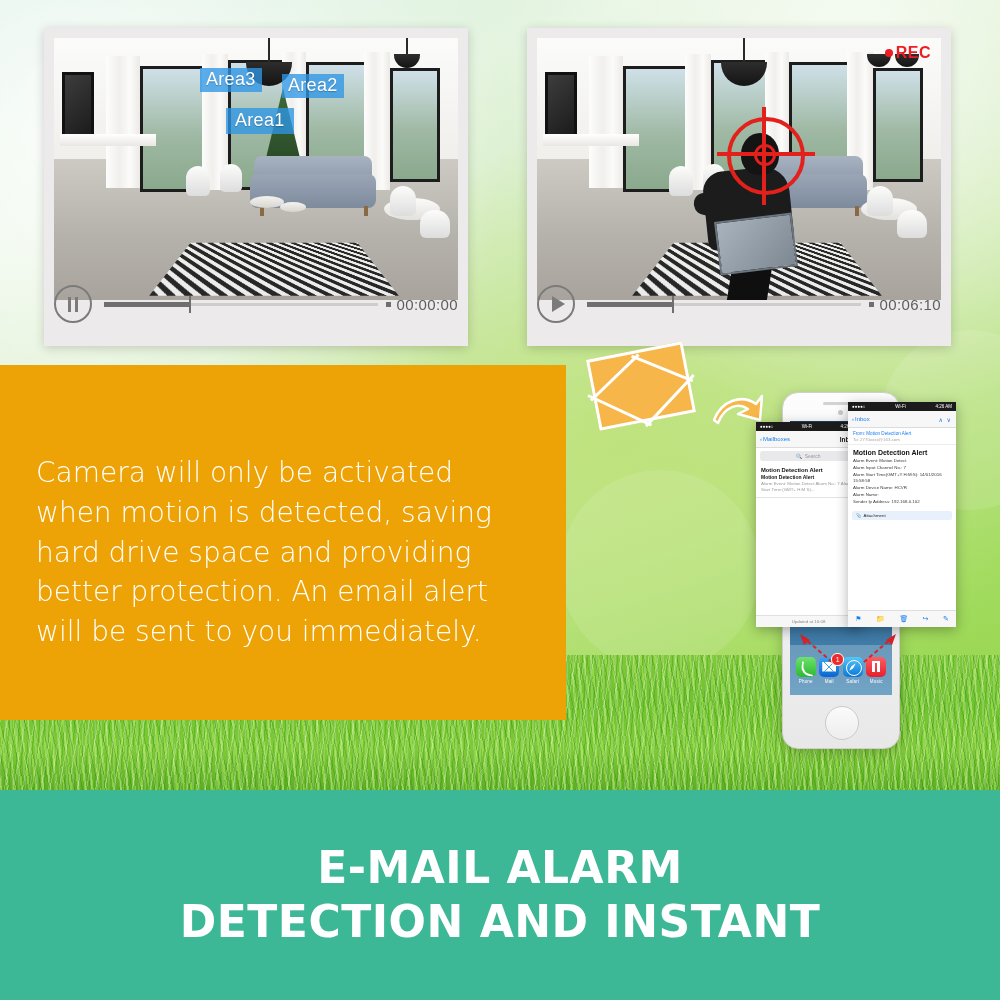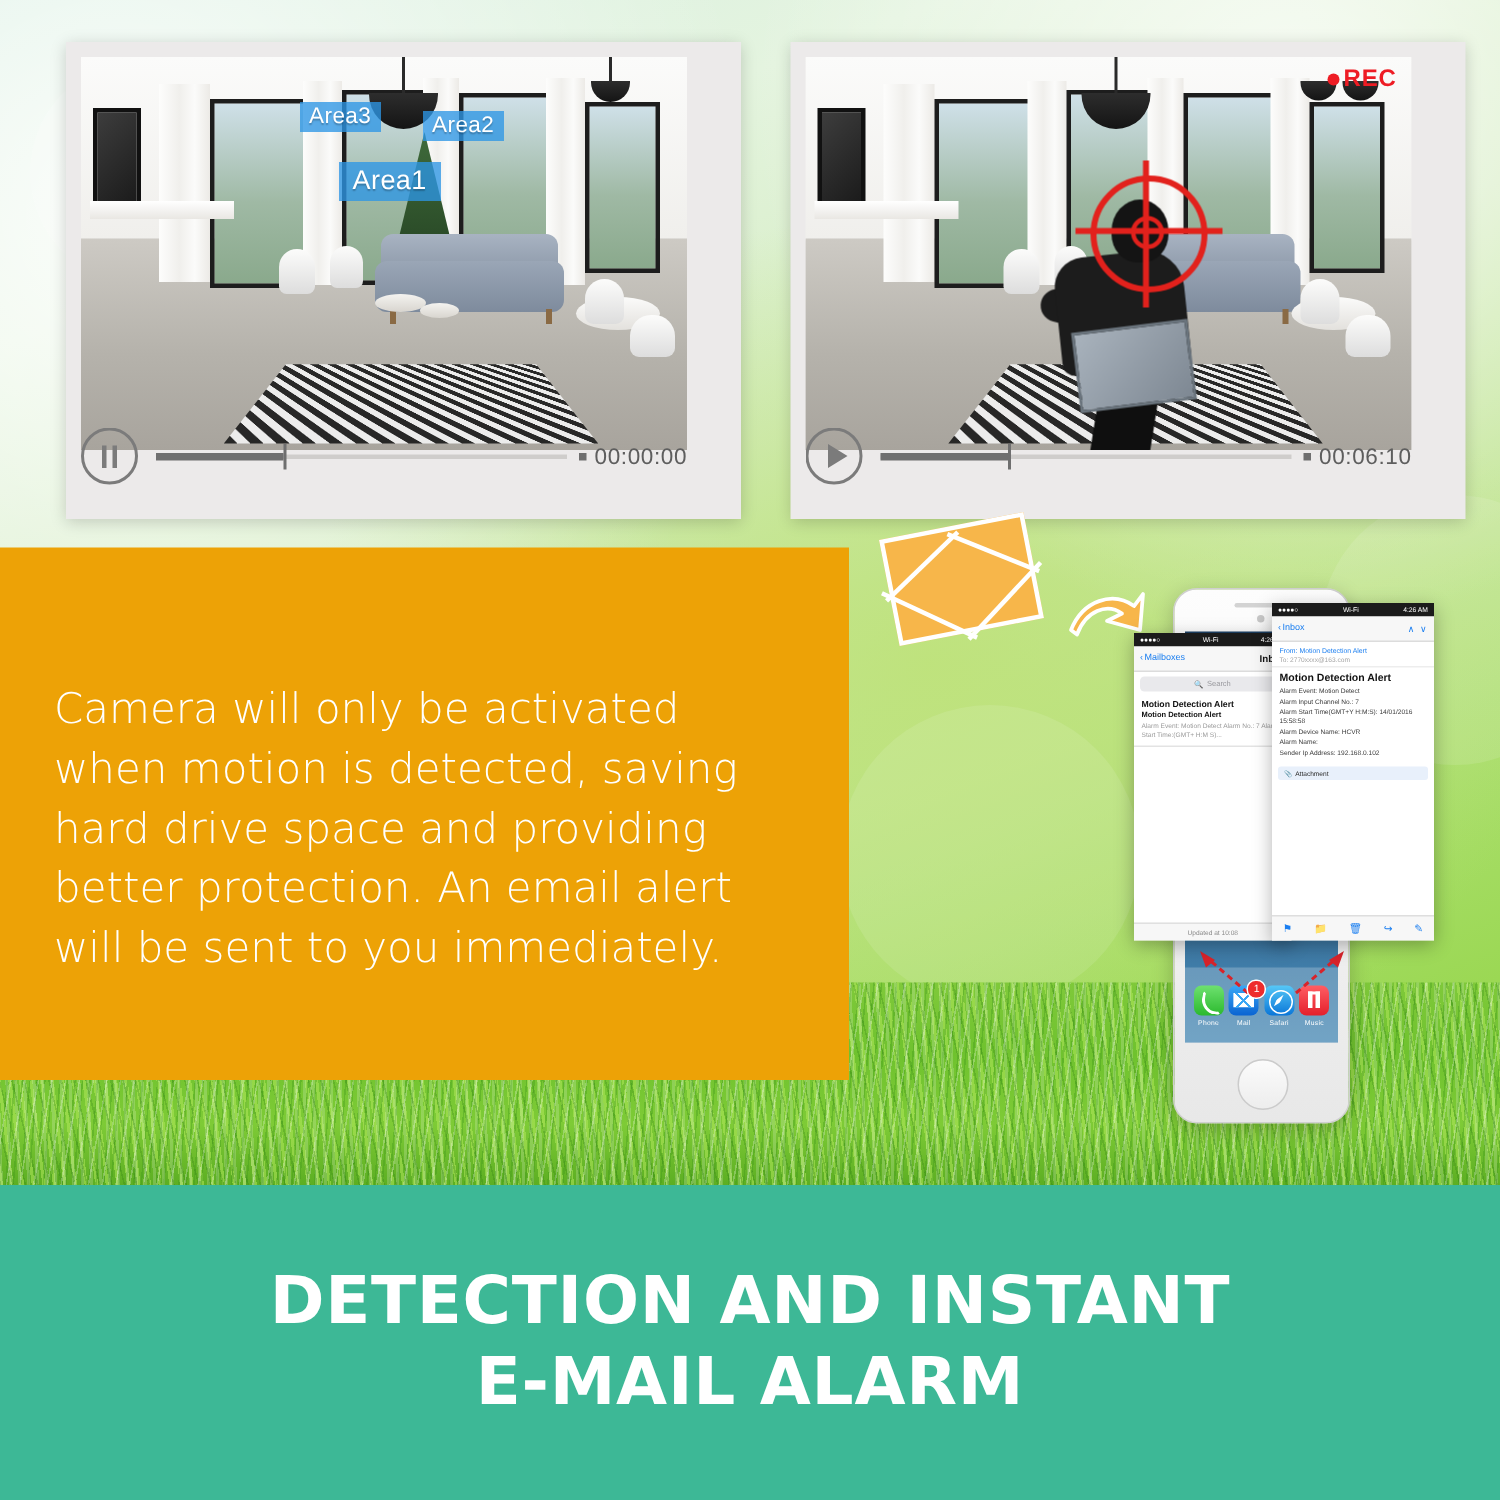--- a/index.html
+++ b/index.html
@@ -32,21 +32,20 @@
     content:"";position:absolute;inset:0;
     background:
       repeating-linear-gradient(100deg, rgba(255,255,255,.25) 0 1px, rgba(0,0,0,0) 1px 9px),
       repeating-linear-gradient(76deg, rgba(40,120,15,.25) 0 1px, rgba(0,0,0,0) 1px 8px);
   }
 
   
   .panel{
     position:absolute;background:#eceaea;
     box-shadow:0 2px 10px rgba(0,0,0,.18);
-    padding-left:26px;
   }
   .panel-left{left:44px;top:28px;width:424px;height:318px;}
   .panel-right{left:527px;top:28px;width:424px;height:318px;}
   .screen{position:absolute;left:10px;top:10px;width:404px;height:262px;overflow:hidden;}
 
   
   .room{position:absolute;inset:0;background:linear-gradient(180deg,#f6f6f4 0%,#f1f1ee 46%,#d7d5d0 47%,#b9b6b0 100%);}
   .room .ceiling{position:absolute;left:0;top:0;width:100%;height:46%;background:linear-gradient(180deg,#fbfbfa,#f0efec);}
   .room .floor{position:absolute;left:0;top:46%;width:100%;height:54%;
     background:linear-gradient(180deg,#cdcac4 0%,#b5b2ab 55%,#a8a49d 100%);}
@@ -67,21 +66,21 @@
     opacity:.92;
   }
   .table-round{position:absolute;border-radius:50%;background:linear-gradient(180deg,#fbfbfa,#e3e1dd);}
   .chair{position:absolute;border-radius:14px 14px 6px 6px;background:linear-gradient(180deg,#fcfcfb,#ddd);}
   .tree{position:absolute;background:linear-gradient(180deg,#3f6b3b,#2b4c28);clip-path:polygon(50% 0,100% 100%,0 100%);}
   .coffee{position:absolute;border-radius:50%;background:linear-gradient(180deg,#f4f3f0,#d8d5cf);}
 
   
   .area-badge{
     position:absolute;background:rgba(45,150,230,.78);color:#fff;
-    font-size:15px;letter-spacing:.3px;padding:1px 6px 2px;white-space:nowrap;
+    font-size:18px;letter-spacing:.3px;padding:1px 6px 2px;white-space:nowrap;
     text-shadow:0 1px 1px rgba(0,0,0,.25);
   }
   .area-badge.big{font-size:18px;padding:2px 9px 3px;}
 
   
   .rec-bar{
     position:absolute;left:0;bottom:0;width:100%;height:28px;
     background:linear-gradient(90deg,rgba(40,40,40,.9),rgba(60,60,60,.82));
     color:#fff;font-size:14px;letter-spacing:1px;display:flex;align-items:center;padding-left:12px;
     box-sizing:border-box;
@@ -492,15 +491,15 @@
   <div class="det-toolbar">
     <span>⚑</span>
     <span>📁</span>
     <span>🗑</span>
     <span>↪</span>
     <span>✎</span>
   </div>
 </div>
 
 <div class="banner">
+  <h1>E-MAIL ALARM</h1>
   <h1>DETECTION AND INSTANT</h1>
-  <h1>E-MAIL ALARM</h1>
 </div>
 
 </body></html>

